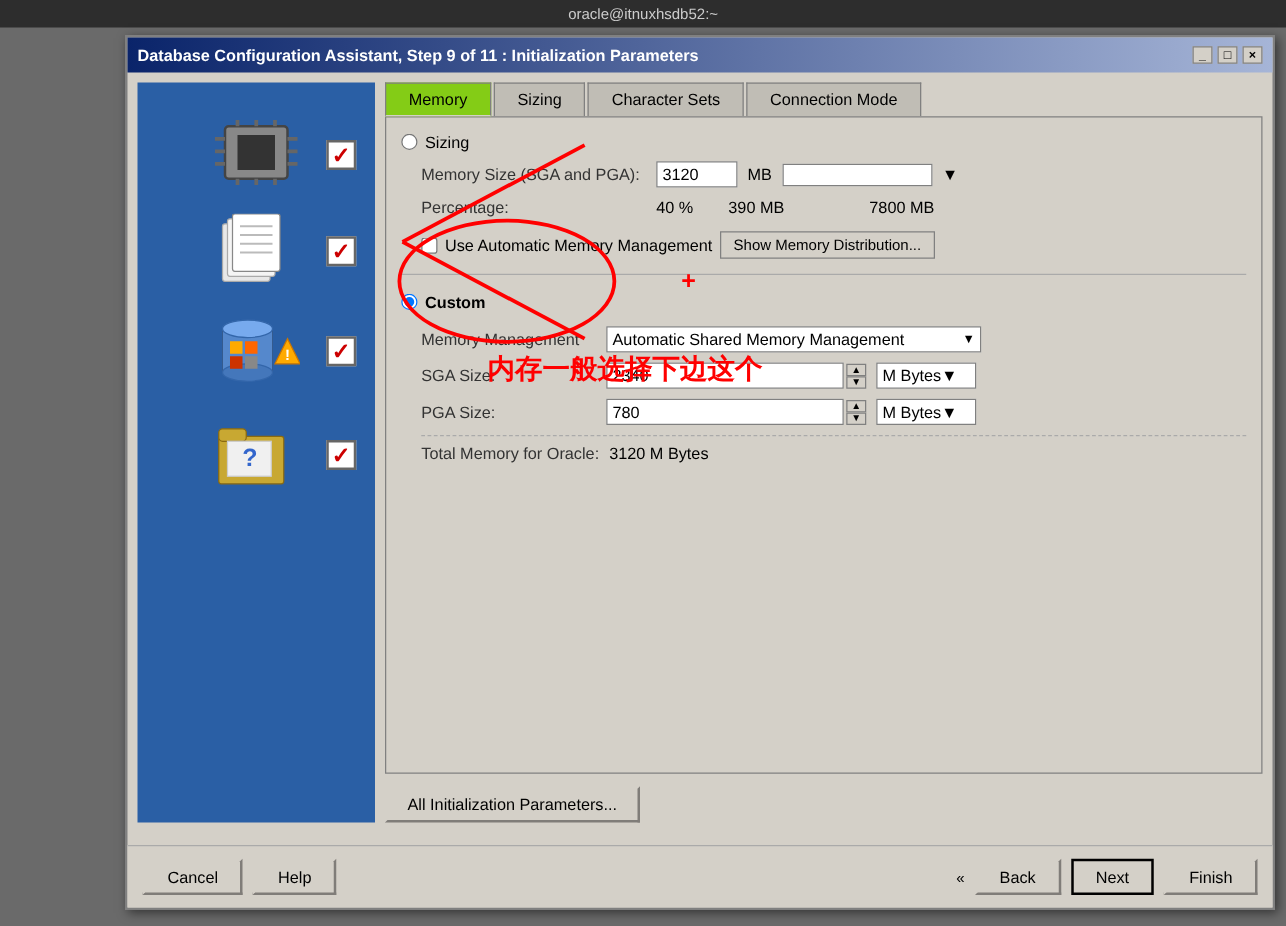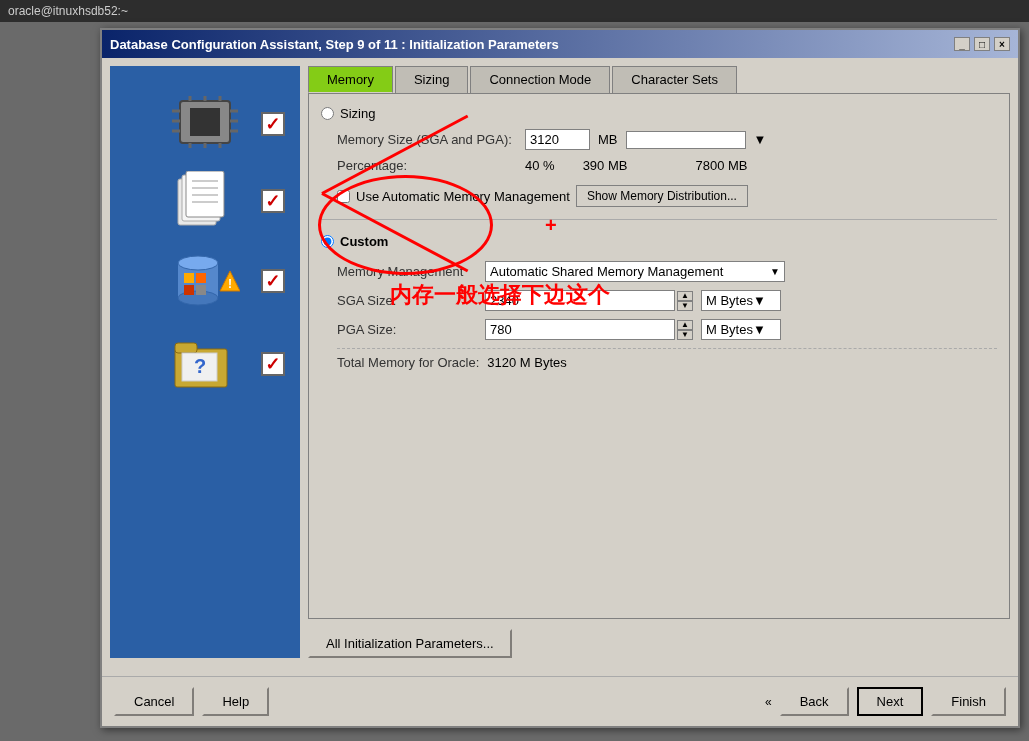--- a/index.html
+++ b/index.html
@@ -15,20 +15,21 @@
 
     
     .terminal-bar {
       background: #2d2d2d;
       color: #ccc;
       font-size: 12px;
       padding: 2px 8px;
       height: 22px;
       display: flex;
       align-items: center;
+      justify-content: center;
     }
 
     
     .dialog-window {
       position: absolute;
       top: 28px;
       left: 100px;
       width: 920px;
       height: 700px;
       background: #d4d0c8;
@@ -502,22 +503,22 @@
         </svg>
         <div class="check-overlay">✓</div>
       </div>
     </div>
 
     <div class="main-content">
 
       <div class="tabs">
         <div class="tab active">Memory</div>
         <div class="tab">Sizing</div>
+        <div class="tab">Character Sets</div>
         <div class="tab">Connection Mode</div>
-        <div class="tab">Character Sets</div>
       </div>
 
       <div class="tab-content">
 
         <div class="radio-section">
           <div class="radio-row">
             <input type="radio" name="memory_type" style="">
             <span>Sizing</span>
           </div>
         </div>

